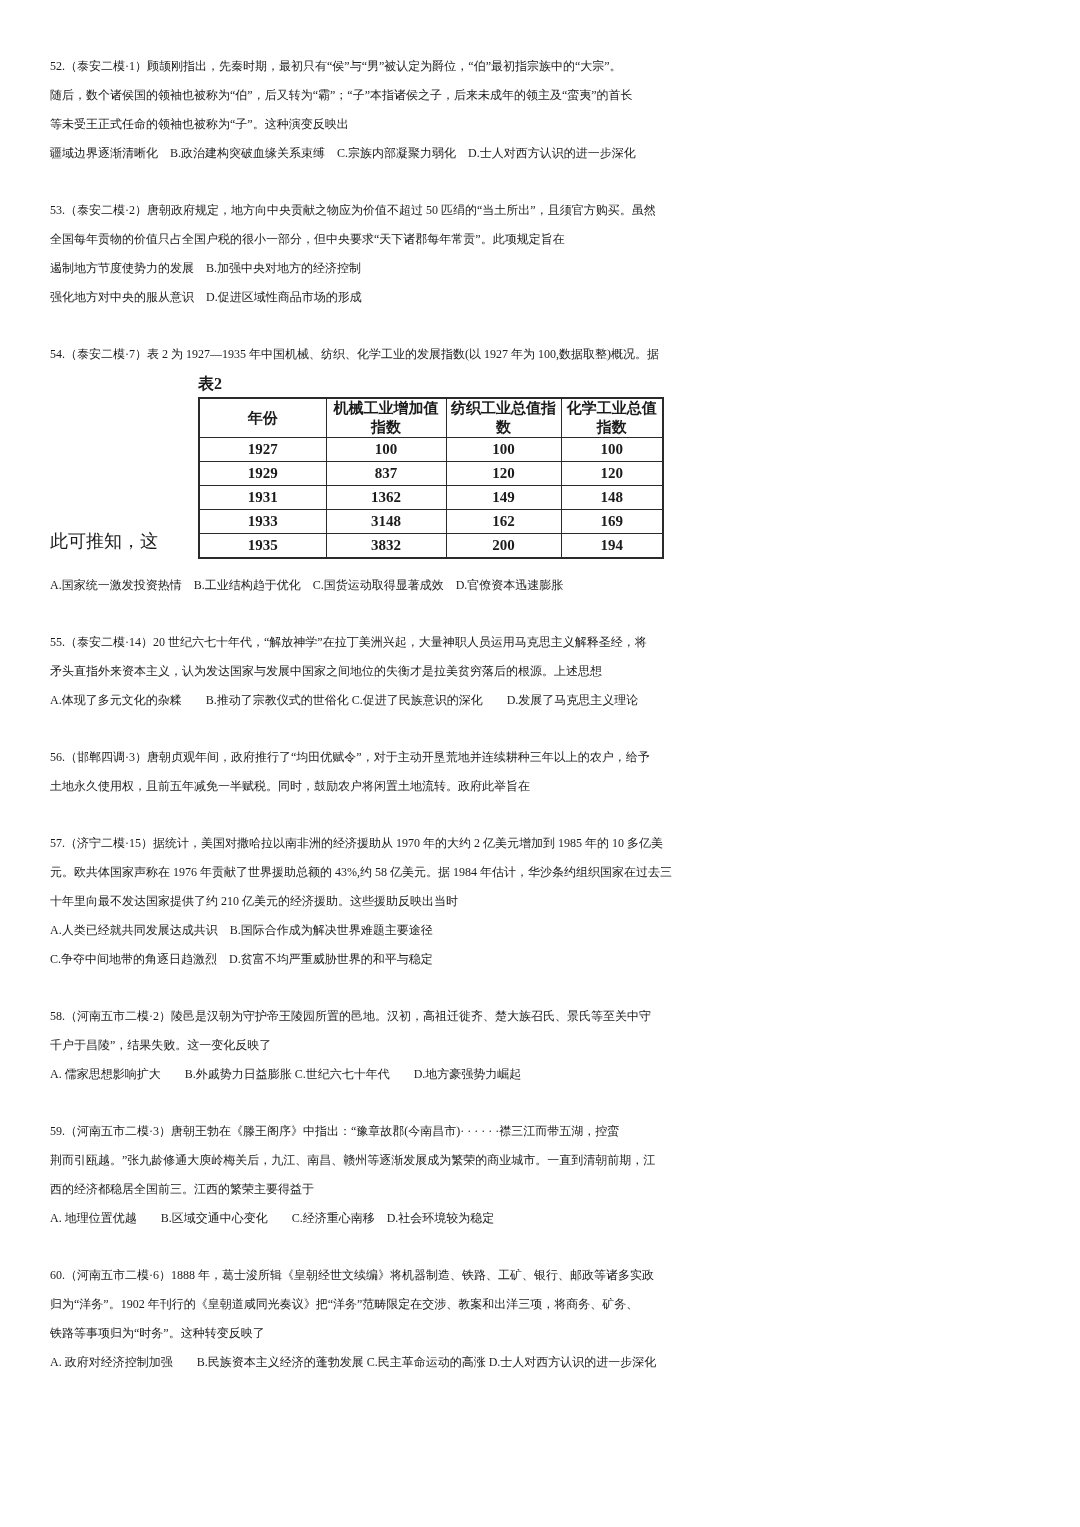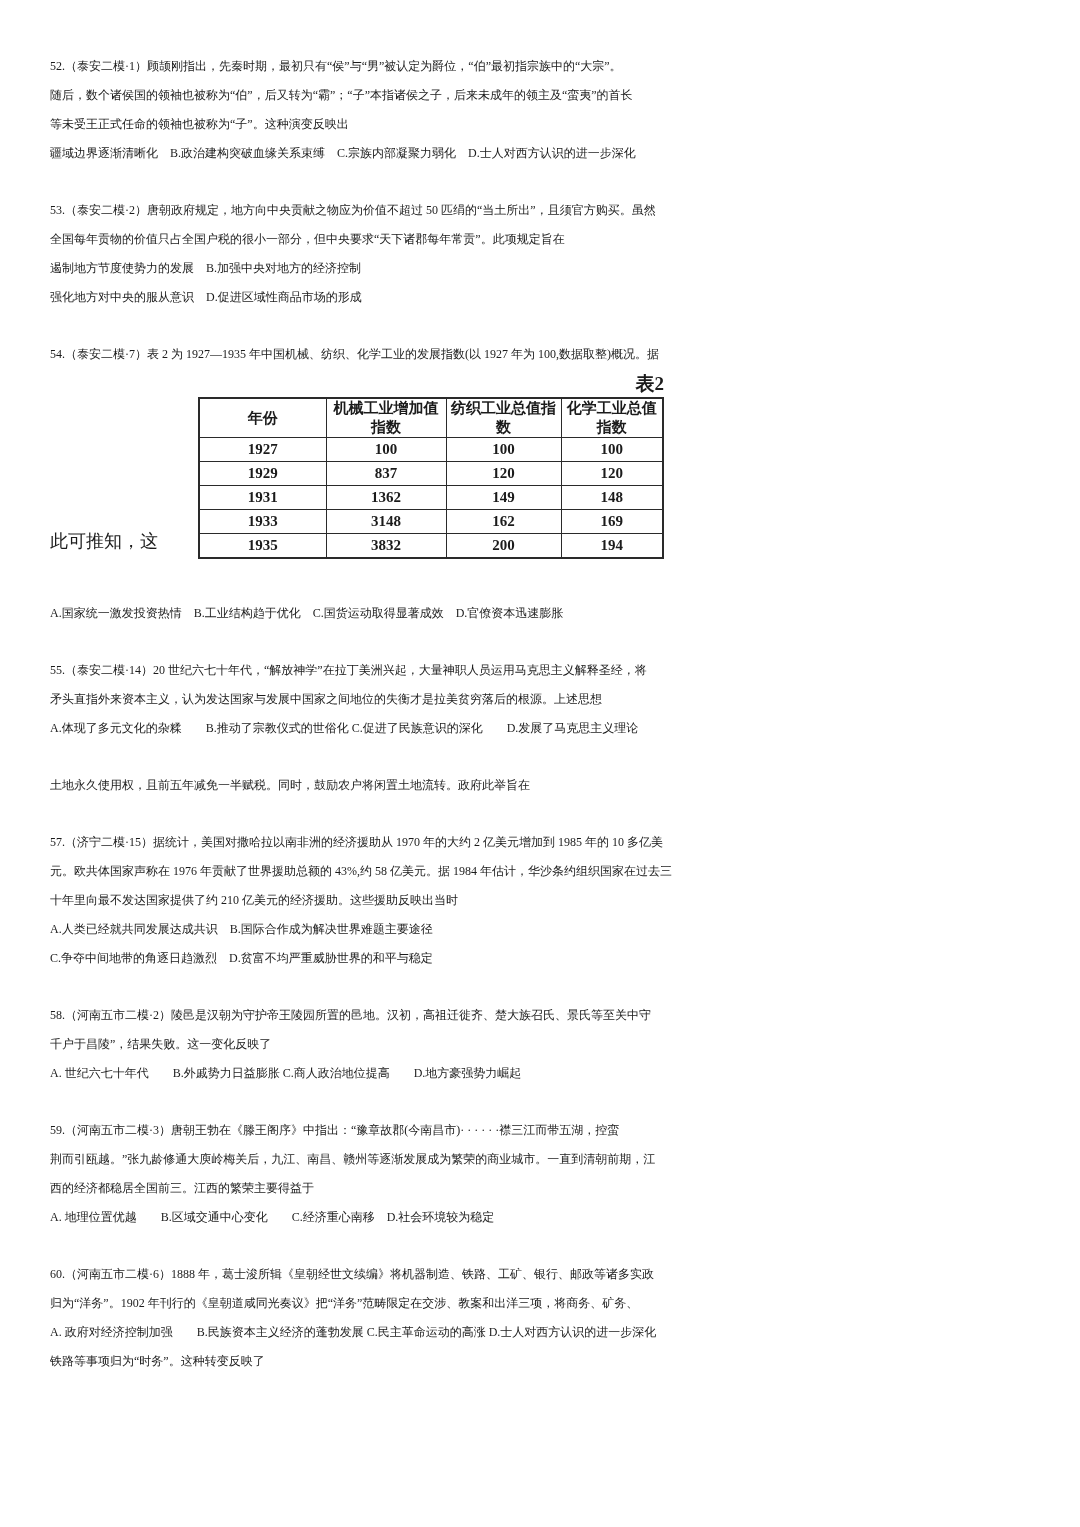--- a/index.html
+++ b/index.html
@@ -37,23 +37,23 @@
     margin-top: 6px;
   }
   .side-text {
     flex: 0 0 148px;
     width: 148px;
     font-size: 18px;
     line-height: 29px;
     padding-bottom: 3px;
   }
   .table-caption {
-    text-align: right;
+    text-align: left;
     font-weight: bold;
-    font-size: 19px;
+    font-size: 16px;
     line-height: 18px;
     margin-bottom: 4px;
   }
   table.data-table {
     border-collapse: collapse;
     table-layout: fixed;
     width: 464px;
     border: 2px solid #2a2a2a;
   }
   table.data-table th,
@@ -61,21 +61,21 @@
     border: 1px solid #2a2a2a;
     text-align: center;
     vertical-align: middle;
     font-size: 15px;
     font-weight: bold;
     padding: 0 2px;
   }
   table.data-table th { height: 30px; }
   table.data-table td { height: 23px; }
   .options-after-table {
-    margin-top: 40px;
+    margin-top: 12px;
   }
 </style>
 </head>
 <body>
 
 <div class="page">
 
   <div class="question">
       <div class="line">52.（泰安二模·1）顾颉刚指出，先秦时期，最初只有“侯”与“男”被认定为爵位，“伯”最初指宗族中的“大宗”。</div>
       <div class="line">随后，数个诸侯国的领袖也被称为“伯”，后又转为“霸”；“子”本指诸侯之子，后来未成年的领主及“蛮夷”的首长</div>
@@ -149,44 +149,45 @@
     <div class="line options-after-table">A.国家统一激发投资热情　B.工业结构趋于优化　C.国货运动取得显著成效　D.官僚资本迅速膨胀</div>
   </div>
 
   <div class="question">
       <div class="line">55.（泰安二模·14）20 世纪六七十年代，“解放神学”在拉丁美洲兴起，大量神职人员运用马克思主义解释圣经，将</div>
       <div class="line">矛头直指外来资本主义，认为发达国家与发展中国家之间地位的失衡才是拉美贫穷落后的根源。上述思想</div>
       <div class="line">A.体现了多元文化的杂糅　　B.推动了宗教仪式的世俗化 C.促进了民族意识的深化　　D.发展了马克思主义理论</div>
     </div>
 
   <div class="question">
+      <div class="line">56.（邯郸四调·3）唐朝贞观年间，政府推行了“均田优赋令”，对于主动开垦荒地并连续耕种三年以上的农户，给予</div>
       <div class="line">土地永久使用权，且前五年减免一半赋税。同时，鼓励农户将闲置土地流转。政府此举旨在</div>
     </div>
 
   <div class="question">
       <div class="line">57.（济宁二模·15）据统计，美国对撒哈拉以南非洲的经济援助从 1970 年的大约 2 亿美元增加到 1985 年的 10 多亿美</div>
       <div class="line">元。欧共体国家声称在 1976 年贡献了世界援助总额的 43%,约 58 亿美元。据 1984 年估计，华沙条约组织国家在过去三</div>
       <div class="line">十年里向最不发达国家提供了约 210 亿美元的经济援助。这些援助反映出当时</div>
       <div class="line">A.人类已经就共同发展达成共识　B.国际合作成为解决世界难题主要途径</div>
       <div class="line">C.争夺中间地带的角逐日趋激烈　D.贫富不均严重威胁世界的和平与稳定</div>
     </div>
 
   <div class="question">
       <div class="line">58.（河南五市二模·2）陵邑是汉朝为守护帝王陵园所置的邑地。汉初，高祖迁徙齐、楚大族召氏、景氏等至关中守</div>
       <div class="line">千户于昌陵”，结果失败。这一变化反映了</div>
-      <div class="line">A. 世纪六七十年代　　B.外戚势力日益膨胀 C.商人政治地位提高　　D.地方豪强势力崛起</div>
+      <div class="line">A. 儒家思想影响扩大　　B.外戚势力日益膨胀 C.世纪六七十年代　　D.地方豪强势力崛起</div>
     </div>
 
   <div class="question">
       <div class="line">59.（河南五市二模·3）唐朝王勃在《滕王阁序》中指出：“豫章故郡(今南昌市)· · · · · ·襟三江而带五湖，控蛮</div>
       <div class="line">荆而引瓯越。”张九龄修通大庾岭梅关后，九江、南昌、赣州等逐渐发展成为繁荣的商业城市。一直到清朝前期，江</div>
       <div class="line">西的经济都稳居全国前三。江西的繁荣主要得益于</div>
       <div class="line">A. 地理位置优越　　B.区域交通中心变化　　C.经济重心南移　D.社会环境较为稳定</div>
     </div>
 
   <div class="question">
       <div class="line">60.（河南五市二模·6）1888 年，葛士浚所辑《皇朝经世文续编》将机器制造、铁路、工矿、银行、邮政等诸多实政</div>
       <div class="line">归为“洋务”。1902 年刊行的《皇朝道咸同光奏议》把“洋务”范畴限定在交涉、教案和出洋三项，将商务、矿务、</div>
+      <div class="line">铁路等事项归为“时务”。这种转变反映了</div>
       <div class="line">A. 政府对经济控制加强　　B.民族资本主义经济的蓬勃发展 C.民主革命运动的高涨 D.士人对西方认识的进一步深化</div>
-      <div class="line">铁路等事项归为“时务”。这种转变反映了</div>
     </div>
 
 </div>
 
 </body></html>

